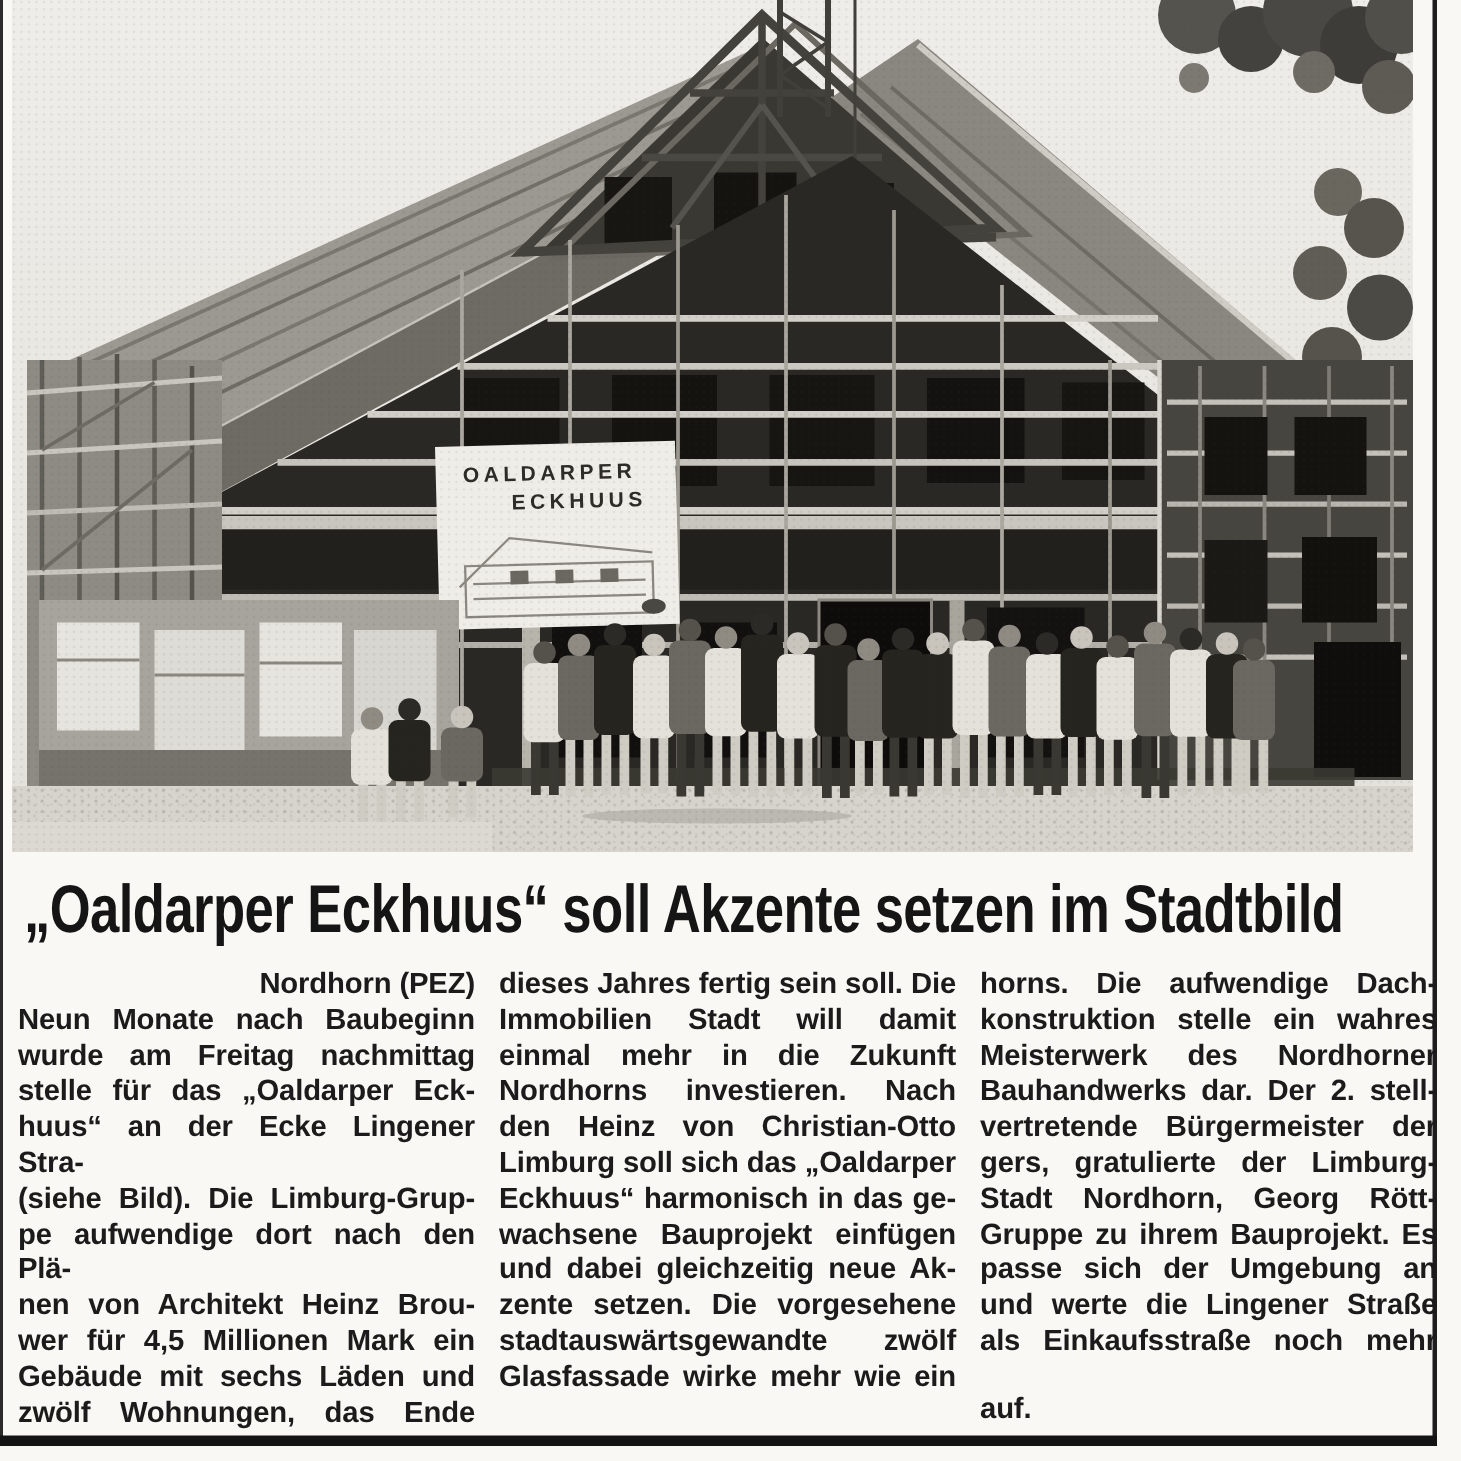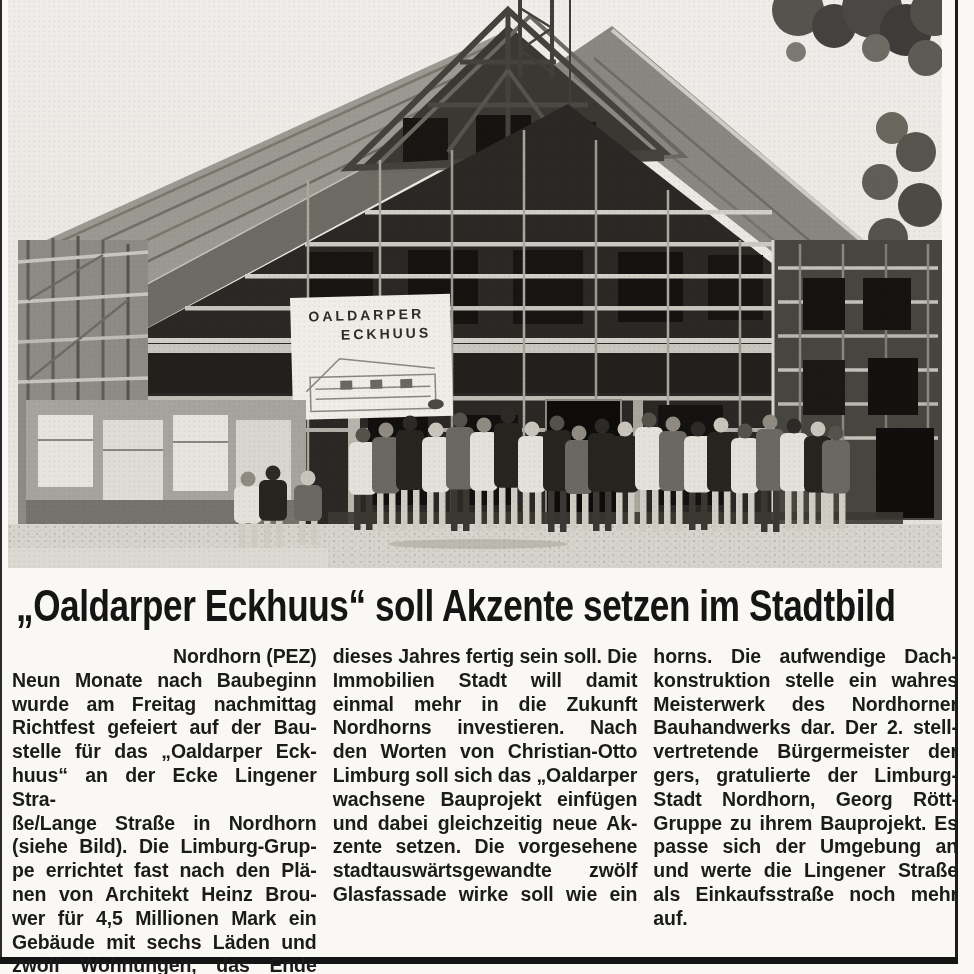--- a/index.html
+++ b/index.html
@@ -26,21 +26,21 @@
     display:flex;gap:16px;
   }
   .col{flex:1;min-width:0;}
   .line{
     font-size:19.5px;line-height:23.8px;letter-spacing:-0.1px;
     text-align:justify;text-align-last:justify;
     white-space:nowrap; 
   }
   .line{white-space:normal;font-weight:bold;}
   .line.r{text-align:right;text-align-last:right;}
-  .line.l{text-align:center;text-align-last:left;}
+  .line.l{text-align:center;text-align-last:left;margin-top:21px;}
   .line.b{font-weight:bold;}
   .banner-text{font-family:"Liberation Sans",sans-serif;font-weight:bold;fill:#2e2c28;}
 </style>
 </head>
 <body>
 
 <div class="page">
 
   <div class="frame-left"></div>
   <div class="frame-right"></div>
@@ -386,43 +386,42 @@
     </svg>
   </div>
 
   <h1 class="headline">„Oaldarper Eckhuus“ soll Akzente setzen im Stadtbild</h1>
 
   <div class="cols" id="cols">
       <div class="col">
         <div class="line r b">Nordhorn (PEZ)</div>
         <div class="line">Neun Monate nach Baubeginn</div>
         <div class="line">wurde am Freitag nachmittag</div>
-        <div class="line">Richtfest gefeiert auf der Bau-</div>
         <div class="line">stelle für das „Oaldarper Eck-</div>
         <div class="line">huus“ an der Ecke Lingener Stra-</div>
-        <div class="line">ße/Lange Straße in Nordhorn</div>
         <div class="line">(siehe Bild). Die Limburg-Grup-</div>
-        <div class="line">pe errichtet fast nach den Plä-</div>
+        <div class="line">pe aufwendige dort nach den Plä-</div>
         <div class="line">nen von Architekt Heinz Brou-</div>
         <div class="line">wer für 4,5 Millionen Mark ein</div>
         <div class="line">Gebäude mit sechs Läden und</div>
         <div class="line">zwölf Wohnungen, das Ende</div>
       </div>
       <div class="col">
         <div class="line">dieses Jahres fertig sein soll. Die</div>
         <div class="line">Immobilien Stadt will damit</div>
         <div class="line">einmal mehr in die Zukunft</div>
         <div class="line">Nordhorns investieren. Nach</div>
-        <div class="line">den Worten von Christian-Otto</div>
+        <div class="line">den Heinz von Christian-Otto</div>
         <div class="line">Limburg soll sich das „Oaldarper</div>
+        <div class="line">Eckhuus“ harmonisch in das ge-</div>
         <div class="line">wachsene Bauprojekt einfügen</div>
         <div class="line">und dabei gleichzeitig neue Ak-</div>
         <div class="line">zente setzen. Die vorgesehene</div>
         <div class="line">stadtauswärtsgewandte zwölf</div>
-        <div class="line">Glasfassade wirke soll wie ein</div>
+        <div class="line">Glasfassade wirke mehr wie ein</div>
       </div>
       <div class="col">
         <div class="line">horns. Die aufwendige Dach-</div>
         <div class="line">konstruktion stelle ein wahres</div>
         <div class="line">Meisterwerk des Nordhorner</div>
         <div class="line">Bauhandwerks dar. Der 2. stell-</div>
         <div class="line">vertretende Bürgermeister der</div>
         <div class="line">gers, gratulierte der Limburg-</div>
         <div class="line">Stadt Nordhorn, Georg Rött-</div>
         <div class="line">Gruppe zu ihrem Bauprojekt. Es</div>

